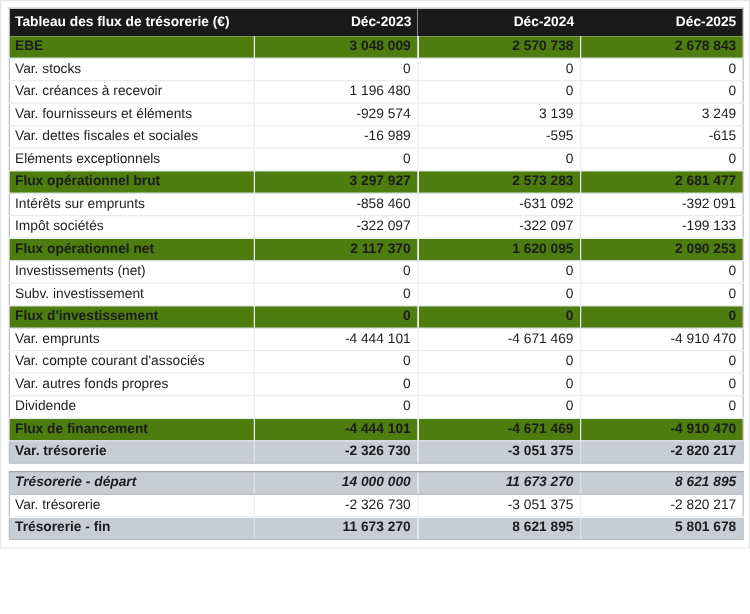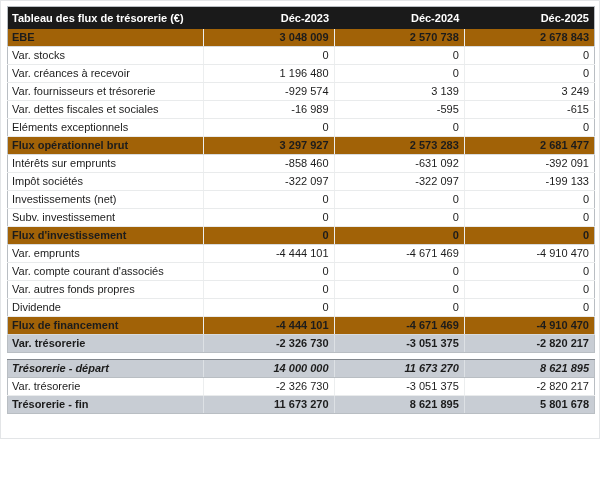--- a/index.html
+++ b/index.html
@@ -29,21 +29,21 @@
     font-weight:normal;
   }
   thead th {
     background:#1a1a1a; color:#ffffff;
     font-weight:bold; height:22px; line-height:22px;
   }
   .label { text-align:left; }
   .num   { text-align:right; }
   tbody td + td { border-left:1px solid #eceeef; }
   tr.normal td   { background:#ffffff; border-bottom:1px solid #e9ebec; }
-  tr.subtotal td { background:#a16207; font-weight:bold; border-bottom:1px solid #d8dbdd; }
+  tr.subtotal td { background:#4d7c0f; font-weight:bold; border-bottom:1px solid #d8dbdd; }
   tr.highlight td{ background:#c8cdd4; font-weight:bold; border-bottom:1px solid #b9bec3; }
   tr.highlight td + td { border-left:1px solid #dde1e5; }
   .section-gap { height:6px; }
   table.summary tr:first-child td { border-top:1px solid #82878d;font-style:italic; }
   table.summary tr:last-child  td { border-top:1px solid #62676c; }
 </style>
 </head>
 <body>
 
 <div class="page">
@@ -76,21 +76,21 @@
           <td class="num">0</td>
           <td class="num">0</td>
         </tr>
         <tr class="normal">
           <td class="label">Var. créances à recevoir</td>
           <td class="num">1 196 480</td>
           <td class="num">0</td>
           <td class="num">0</td>
         </tr>
         <tr class="normal">
-          <td class="label">Var. fournisseurs et trésorerie</td>
+          <td class="label">Var. fournisseurs et éléments</td>
           <td class="num">-929 574</td>
           <td class="num">3 139</td>
           <td class="num">3 249</td>
         </tr>
         <tr class="normal">
           <td class="label">Var. dettes fiscales et sociales</td>
           <td class="num">-16 989</td>
           <td class="num">-595</td>
           <td class="num">-615</td>
         </tr>
@@ -110,20 +110,26 @@
           <td class="label">Intérêts sur emprunts</td>
           <td class="num">-858 460</td>
           <td class="num">-631 092</td>
           <td class="num">-392 091</td>
         </tr>
         <tr class="normal">
           <td class="label">Impôt sociétés</td>
           <td class="num">-322 097</td>
           <td class="num">-322 097</td>
           <td class="num">-199 133</td>
+        </tr>
+        <tr class="subtotal">
+          <td class="label">Flux opérationnel net</td>
+          <td class="num">2 117 370</td>
+          <td class="num">1 620 095</td>
+          <td class="num">2 090 253</td>
         </tr>
         <tr class="normal">
           <td class="label">Investissements (net)</td>
           <td class="num">0</td>
           <td class="num">0</td>
           <td class="num">0</td>
         </tr>
         <tr class="normal">
           <td class="label">Subv. investissement</td>
           <td class="num">0</td>

